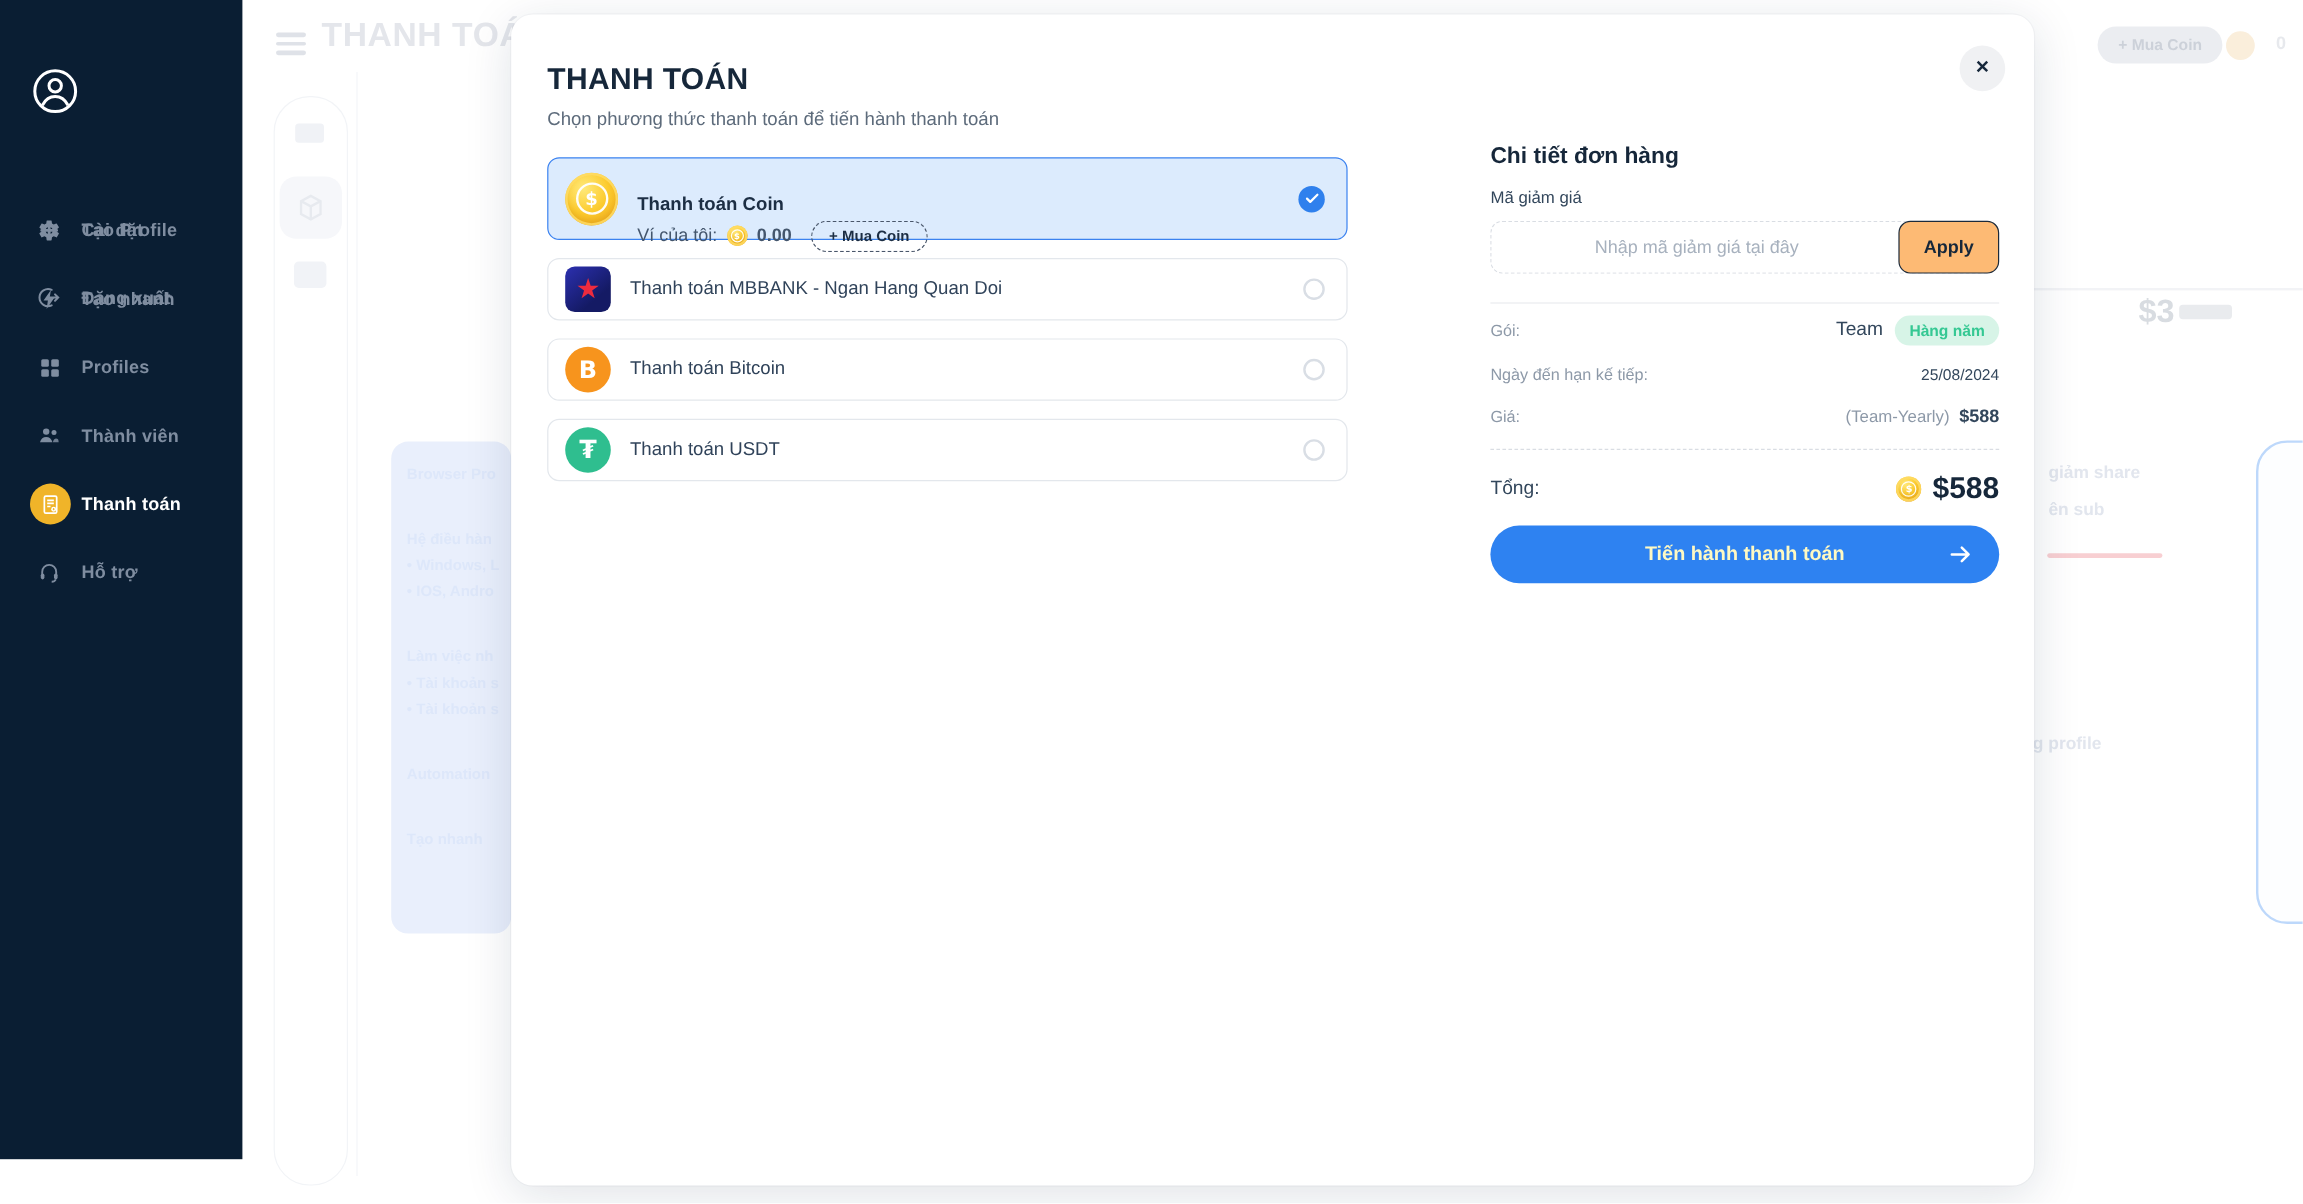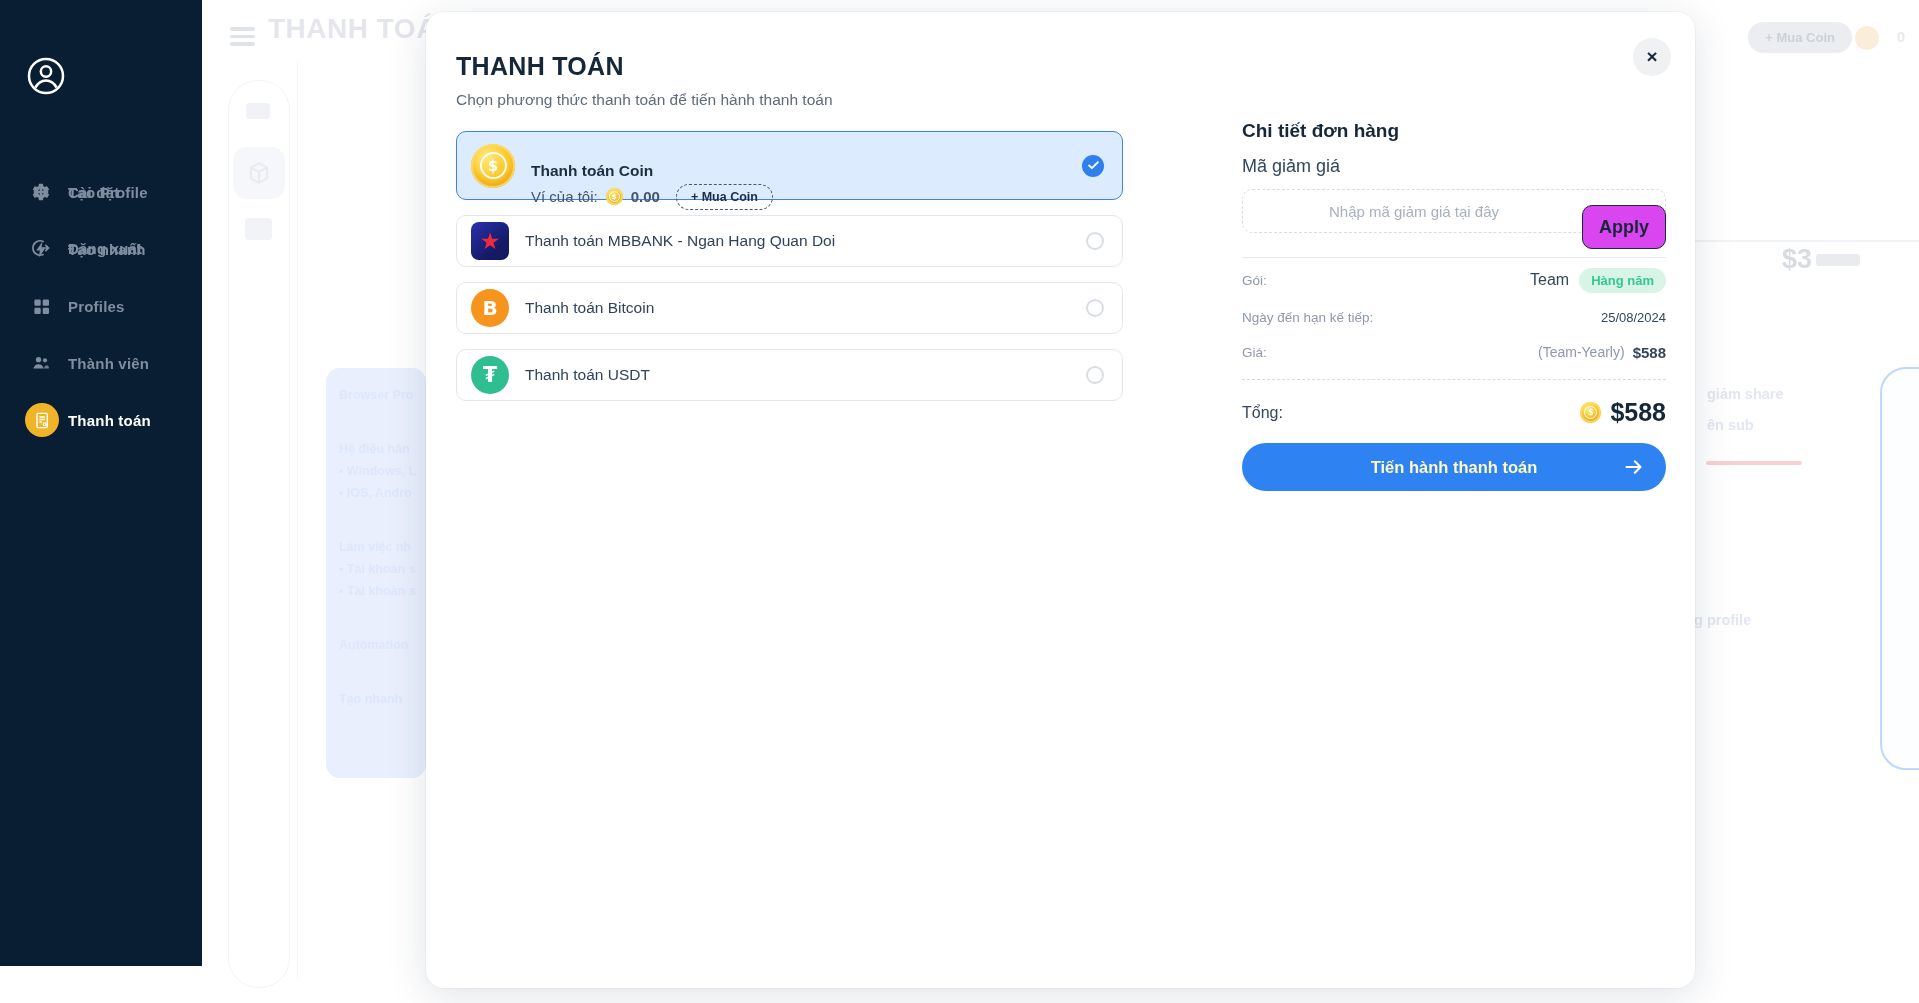--- a/index.html
+++ b/index.html
@@ -77,27 +77,27 @@
             color:#fff; font-weight:800; font-size:20px; font-family:"DejaVu Sans",sans-serif; flex:none; }
   .btc { background:#f7941d; }
   .usdt { background:#2fbe8f; font-size:21px; }
   .mbicon { width:38px; height:38px; border-radius:8px; background:linear-gradient(140deg,#2c30b0 0%,#141a64 70%);
             display:flex; align-items:center; justify-content:center; color:#ee2b3e; font-size:23px; flex:none;
             font-family:"DejaVu Sans",sans-serif; }
 
   
   .m-right { position:absolute; left:816px; top:108px; width:424px; }
   .o-heading { font-size:19px; font-weight:800; color:#16273a; }
-  .o-coupon-label { margin-top:14px; font-size:18px; color:#33475c; }
+  .o-coupon-label { margin-top:14px; font-size:14px; color:#33475c; }
   .coupon-row { position:relative; margin-top:12px; height:44px; }
   .coupon-input { width:100%; height:44px; border:1.5px dashed #d9dde3; border-radius:10px; padding:0 96px 0 16px;
                   font-size:15px; color:#33475c; outline:none; font-family:inherit; background:#fff;text-align:center; }
   .coupon-input::placeholder { color:#a7b1be; }
-  .apply-btn { position:absolute; right:0; top:16px; height:44px; width:84px; border:1.5px solid #1c2a3a; border-radius:10px;
-               background:#d946ef; font-size:18px; font-weight:600; color:#16273a; cursor:pointer; font-family:inherit; }
+  .apply-btn { position:absolute; right:0; top:0; height:44px; width:84px; border:1.5px solid #1c2a3a; border-radius:10px;
+               background:#fdba74; font-size:15px; font-weight:600; color:#16273a; cursor:pointer; font-family:inherit; }
   .o-divider { margin-top:24px; height:1px; background:#e9ecef; }
   .o-row { display:flex; align-items:center; justify-content:space-between; }
   .o-row.r1 { margin-top:8px; height:28px; }
   .o-row.r2 { margin-top:12px; height:22px; }
   .o-row.r3 { margin-top:13px; height:22px; }
   .o-label { font-size:13.5px; color:#8d99a8; }
   .o-val { font-size:13px; color:#33475c; }
   .plan-wrap { display:flex; align-items:center; gap:10px; }
   .plan-name { font-size:16px; color:#33475c; }
   .plan-badge { background:#d7f4e7; color:#35c893; font-size:13px; font-weight:700; padding:5px 12px; border-radius:999px; }
@@ -170,20 +170,31 @@
         <span class="ni-badge">
           <svg viewBox="0 0 24 24" width="19" height="19" fill="none" stroke="#ffffff" stroke-width="1.8">
             <rect x="5" y="3" width="13" height="18" rx="1.6"></rect>
               <path d="M8 7.5h7M8 10.8h7M8 14h3.5"></path>
             <circle cx="14.8" cy="16.8" r="2.6" fill="#ffffff" stroke="none"></circle>
               <path d="M14.8 15.6v2.4M13.9 16.8h1.8" stroke="#f0b429" stroke-width="1.1"></path>
           </svg>
         </span>
         <span class="ni-label">Thanh toán</span>
       </div>
+      <div class="nav-item">
+        <span class="ni-icon">
+          <svg viewBox="0 0 24 24" width="20" height="20" fill="none" stroke="currentColor" stroke-width="1.9">
+            <path d="M5 14v-2.5a7 7 0 0 1 14 0V14"></path>
+            <rect x="3.6" y="13" width="3.6" height="6" rx="1.8" fill="currentColor" stroke="none"></rect>
+            <rect x="16.8" y="13" width="3.6" height="6" rx="1.8" fill="currentColor" stroke="none"></rect>
+            <path d="M18.6 19a4.5 4.5 0 0 1-4.1 2.4"></path>
+          </svg>
+        </span>
+        <span class="ni-label">Hỗ trợ</span>
+      </div>
     </div>
 
     <div class="nav nav-bottom">
       <div class="nav-item">
         <span class="ni-icon">
           <svg viewBox="0 0 24 24" width="20" height="20" fill="currentColor">
               <path d="M19.4 13c.04-.33.06-.66.06-1s-.02-.67-.06-1l2.1-1.65a.5.5 0 0 0 .12-.64l-2-3.46a.5.5 0 0 0-.6-.22l-2.49 1a7.3 7.3 0 0 0-1.73-1l-.38-2.65A.5.5 0 0 0 13.93 2h-4a.5.5 0 0 0-.5.42l-.38 2.65c-.63.26-1.2.6-1.73 1l-2.49-1a.5.5 0 0 0-.6.22l-2 3.46a.5.5 0 0 0 .12.64L4.45 11c-.04.33-.06.66-.06 1s.02.67.06 1l-2.1 1.65a.5.5 0 0 0-.12.64l2 3.46c.13.22.39.31.6.22l2.49-1c.53.4 1.1.74 1.73 1l.38 2.65c.04.24.25.42.5.42h4c.25 0 .46-.18.5-.42l.38-2.65c.63-.26 1.2-.6 1.73-1l2.49 1c.21.09.47 0 .6-.22l2-3.46a.5.5 0 0 0-.12-.64zM11.93 15.5a3.5 3.5 0 1 1 0-7 3.5 3.5 0 0 1 0 7z"></path>
             </svg>
         </span>
         <span class="ni-label">Cài đặt</span>

